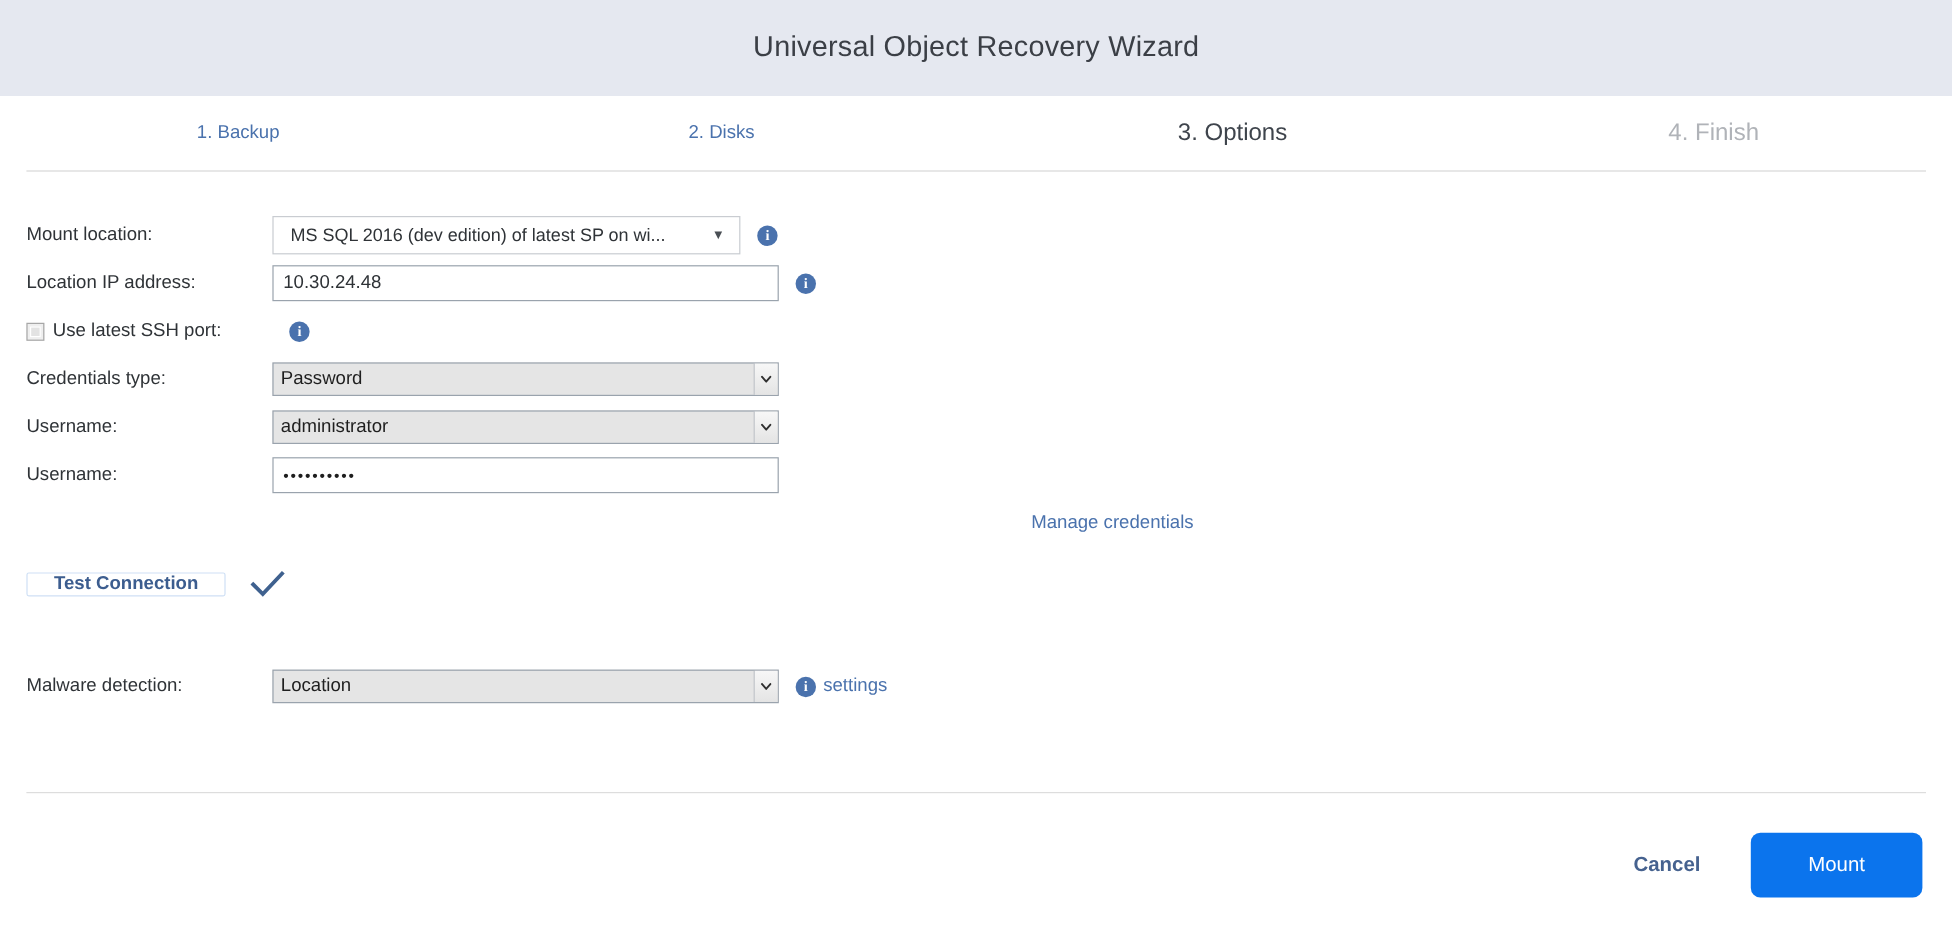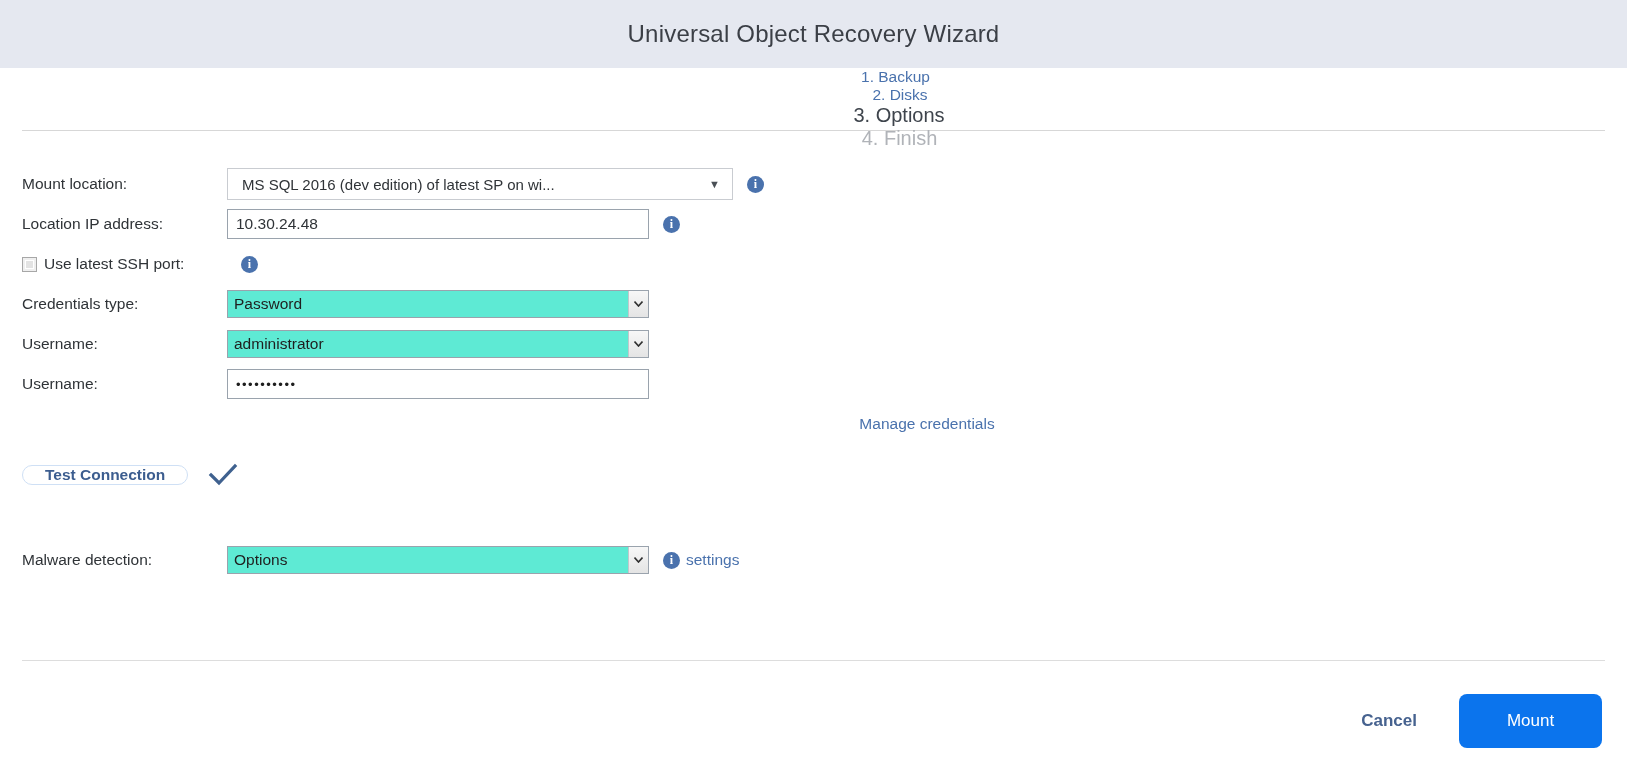--- a/index.html
+++ b/index.html
@@ -7,39 +7,38 @@
     margin: 0; padding: 0;
     width: 1627px; height: 781px;
     background: #ffffff;
     font-family: "Liberation Sans", sans-serif;
     color: #333333;
     overflow: hidden;
   }
 
   
   .titlebar {
-    height: 68px;
+    height: 80px;
     background: #e5e8f0;
     display: flex;
     align-items: center;
     justify-content: center;
   }
   .titlebar-text {
     font-size: 24px;
     color: #3b3f46;
     letter-spacing: .2px;
   }
 
   
   .steps {
     height: 62px;
     display: flex;
     align-items: center;
     padding: 0 0 0 0;
-    flex-direction: column;
   }
   .step {
     flex: 1 1 0;
     text-align: left;
     font-size: 20px;
     padding-left: 0;
   }
   .step-inner { display: inline-block; }
   .step.s1 { padding-left: 164px; }
   .step.s2 { padding-left: 173px; }
@@ -89,21 +88,21 @@
   .cb::after {
     content: "";
     position: absolute;
     inset: 2px;
     background: #e3e3e3;
     border: 1px solid #ffffff;
   }
 
   
   .combo-custom {
-    width: 506px;
+    width: 390px;
     height: 32px;
     border: 1px solid #c9ccd1;
     background: #ffffff;
     display: flex;
     align-items: center;
     justify-content: space-between;
     padding: 0 12px 0 14px;
     font-size: 15px;
     color: #2f3337;
     cursor: pointer;
@@ -133,21 +132,21 @@
     letter-spacing: 1.5px;
     font-size: 13px;
     color: #1e1e1e;
   }
 
   
   .select-native {
     width: 422px;
     height: 28px;
     border: 1px solid #9aa3ad;
-    background: #5eead4;
+    background: #e5e5e5;
     display: flex;
     align-items: stretch;
     cursor: pointer;
   }
   .select-native .sel-text {
     flex: 1 1 auto;
     display: flex;
     align-items: center;
     padding-left: 6px;
     font-size: 15.5px;
@@ -190,21 +189,21 @@
   .manage-row { margin-left: 205px; margin-bottom: 0; justify-content: center; }
 
   .testrow {
     display: flex;
     align-items: center;
     margin-top: 22px;
     margin-bottom: 0;
   }
   .btn-test {
     border: 1px solid #cfe0f5;
-    border-radius: 17px;
+    border-radius: 2px;
     background: #ffffff;
     color: #3c5d8f;
     font-weight: bold;
     font-size: 15.5px;
     padding: 0 22px;
     cursor: pointer;
     font-family: "Liberation Sans", sans-serif;
   }
   .check {
     margin-left: 20px;
@@ -346,21 +345,21 @@
       <span class="check">
         <svg width="30" height="24" viewBox="0 0 30 24">
           <path d="M3 12 L11 20 L27 3" fill="none" stroke="#3f618f" stroke-width="3.2" stroke-linecap="square"></path>
         </svg>
       </span>
     </div>
 
     <div class="row malware-row">
       <div class="label">Malware detection:</div>
       <div class="select-native">
-        <span class="sel-text">Options</span>
+        <span class="sel-text">Location</span>
         <span class="sel-btn">
           <svg width="9" height="6" viewBox="0 0 9 6">
               <path d="M0.5 0.5 L4.5 5 L8.5 0.5" fill="none" stroke="#303030" stroke-width="1.6"></path>
             </svg>
         </span>
       </div>
       <div class="info">i</div>
       <span class="settings-link">settings</span>
     </div>
 

